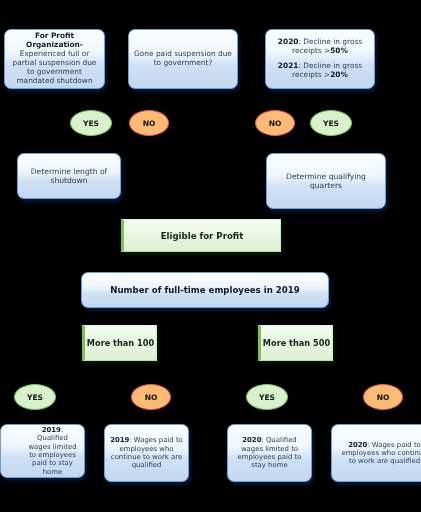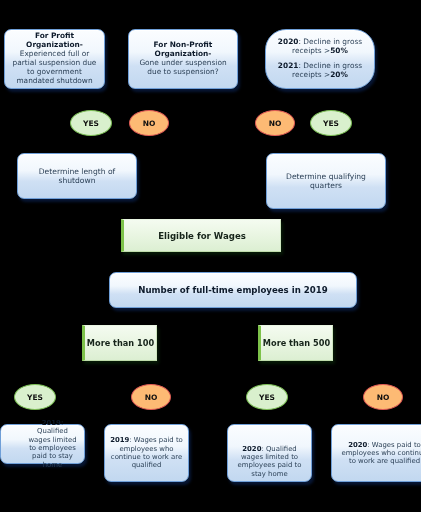--- a/index.html
+++ b/index.html
@@ -56,71 +56,70 @@
 
 <div class="node blue l1" style="left:4px;top:29px;width:101px;height:60px;">
   <div>
     <div class="ttl">For Profit Organization-</div>
     <div>Experienced full or partial suspension due to government mandated shutdown</div>
   </div>
 </div>
 
 <div class="node blue l1" style="left:128px;top:29px;width:110px;height:60px;">
   <div>
-    <div class="ttl">For Non-Profit Organization-</div>
-    <div>Gone under suspension due to suspension?</div>
+    <div>Gone paid suspension due to government?</div>
   </div>
 </div>
 
-<div class="node blue l1" style="left:265px;top:29px;width:110px;height:60px;border-radius:21px;">
+<div class="node blue l1" style="left:265px;top:29px;width:110px;height:60px;">
   <div>
     <div>
       <b>2020</b><span>: Decline in gross receipts &gt;</span><b>50%</b>
     </div>
     <div class="sp"></div>
     <div>
       <b>2021</b><span>: Decline in gross receipts &gt;</span><b>20%</b>
     </div>
   </div>
 </div>
 
 <div class="node ell yes" style="left:70px;top:110px;width:42px;height:26px;">YES</div>
 <div class="node ell no" style="left:129px;top:110px;width:40px;height:26px;">NO</div>
 <div class="node ell no" style="left:255px;top:110px;width:40px;height:26px;">NO</div>
 <div class="node ell yes" style="left:310px;top:110px;width:42px;height:26px;">YES</div>
 
-<div class="node blue l2" style="left:17px;top:153px;width:120px;height:46px;">Determine length of shutdown</div>
+<div class="node blue l2" style="left:17px;top:153px;width:104px;height:46px;">Determine length of shutdown</div>
 
 <div class="node blue l2" style="left:266px;top:153px;width:120px;height:56px;">Determine qualifying quarters</div>
 
-<div class="node green l2" style="left:121px;top:219px;width:160px;height:33px;font-size:8.6px;">Eligible for Wages</div>
+<div class="node green l2" style="left:121px;top:219px;width:160px;height:33px;font-size:8.6px;">Eligible for Profit</div>
 
-<div class="node blue l2" style="left:81px;top:272px;width:248px;height:36px;font-size:8.6px;font-weight:bold;color:#0d1a2b;margin-left:28px;">Number of full-time employees in 2019</div>
+<div class="node blue l2" style="left:81px;top:272px;width:248px;height:36px;font-size:8.6px;font-weight:bold;color:#0d1a2b;">Number of full-time employees in 2019</div>
 
 <div class="node green l2" style="left:82px;top:325px;width:75px;height:36px;font-size:8.2px;">More than 100</div>
 <div class="node green l2" style="left:258px;top:325px;width:75px;height:36px;font-size:8.2px;">More than 500</div>
 
 <div class="node ell yes" style="left:14px;top:384px;width:42px;height:26px;">YES</div>
 <div class="node ell no" style="left:131px;top:384px;width:40px;height:26px;">NO</div>
 <div class="node ell yes" style="left:246px;top:384px;width:42px;height:26px;">YES</div>
 <div class="node ell no" style="left:363px;top:384px;width:40px;height:26px;">NO</div>
 
-<div class="node blue l3" style="left:0px;top:424px;width:85px;height:40px;padding-left:25px;">
+<div class="node blue l3" style="left:0px;top:424px;width:85px;height:54px;padding-left:25px;">
   <div>
     <b>2019</b><span>: Qualified wages limited to employees paid to stay home</span>
   </div>
 </div>
 
 <div class="node blue l3" style="left:104px;top:424px;width:85px;height:58px;">
   <div>
     <b>2019</b><span>: Wages paid to employees who continue to work are qualified</span>
   </div>
 </div>
 
-<div class="node blue l3" style="left:227px;top:424px;width:85px;height:58px;align-items:flex-end;">
+<div class="node blue l3" style="left:227px;top:424px;width:85px;height:58px;">
   <div>
     <b>2020</b><span>: Qualified wages limited to employees paid to stay home</span>
   </div>
 </div>
 
 <div class="node blue l3" style="left:331px;top:424px;width:107px;height:58px;">
   <div>
     <b>2020</b><span>: Wages paid to employees who continue to work are qualified</span>
   </div>
 </div>

